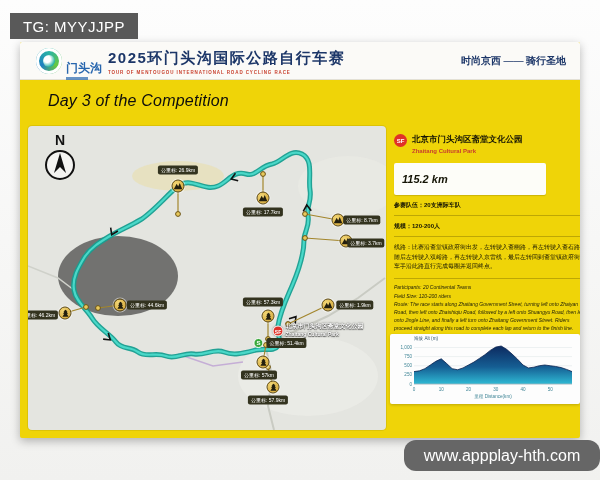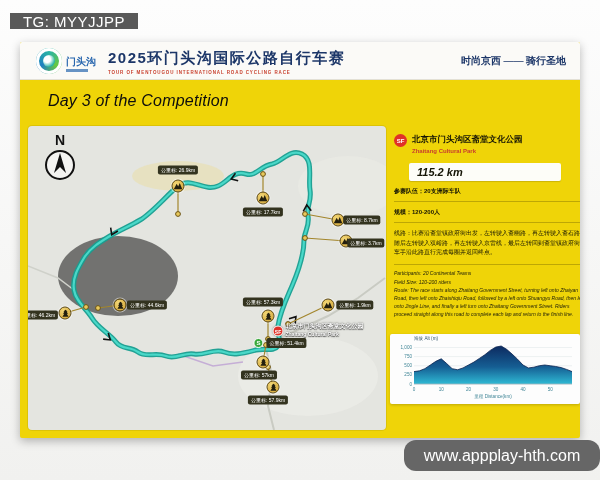--- a/index.html
+++ b/index.html
@@ -11,21 +11,21 @@
   
   .poster { position:absolute; left:20px; top:42px; width:560px; height:396px;
             background:#EFD408; border-radius:2px; box-shadow:0 3px 10px rgba(0,0,0,.28); overflow:hidden; }
 
   .poster-header { position:absolute; left:0; top:0; width:100%; height:38px; background:#fbfaf7;
                    border-bottom:1px solid #e3e0d5; }
   .logo-circle { position:absolute; left:16px; top:6px; width:26px; height:26px; border-radius:50%;
                  background:conic-gradient(#2ab4a5,#69c93f,#1f7fc2,#2ab4a5); box-shadow:inset 0 0 0 3px #fff; }
   .logo-circle::after { content:""; position:absolute; inset:7px; border-radius:50%;
                  background:radial-gradient(circle at 35% 35%, #fff 0 30%, #2ab4a5 70%); }
-  .logo-text { position:absolute; left:46px; top:14px; font-size:10px; font-weight:bold; color:#2866ae; line-height:1.1; }
+  .logo-text { position:absolute; left:46px; top:20px; font-size:12px; font-weight:bold; color:#2866ae; line-height:1.1; }
   .logo-text::after { content:""; display:block; width:22px; height:3px; margin-top:2px; background:#2866ae; opacity:.7; }
   .title-block { position:absolute; left:88px; top:7px; }
   .title-cn { font-size:15px; font-weight:700; color:#1c3668; letter-spacing:1.5px; }
   .title-en { font-size:4.5px; color:#c8402e; letter-spacing:.9px; margin-top:2px; font-weight:bold; }
   .slogan { position:absolute; right:14px; top:12px; font-family:"Liberation Serif", serif; 
             font-weight:bold; font-size:10px; color:#1c3668; }
 
   .stage-title { position:absolute; left:28px; top:50px; color:#0d0d0d; }
   .stage-title .en { font-size:16px; font-weight:400; font-style:italic; letter-spacing:.2px; }
   .stage-title .cn { font-size:9px; font-weight:bold; margin-top:3px; }
@@ -63,33 +63,33 @@
 
   
   .info-panel { position:absolute; left:374px; top:84px; width:194px; color:#141405; }
   .info-date { font-size:19px; font-weight:800; font-style:italic; letter-spacing:-.3px; color:#0d0d0d; }
   .venue-row { display:flex; align-items:flex-start; margin-top:8px; }
   .venue-sf { width:13px; height:13px; border-radius:50%; background:#e03127; color:#fff; font-size:6px;
               font-weight:bold; display:flex; align-items:center; justify-content:center; flex:0 0 auto; }
   .venue-texts { margin-left:5px; }
   .venue-cn { font-size:8.5px; font-weight:800; }
   .venue-en { font-size:6px; font-weight:bold; color:#c8402e; margin-top:2px; }
-  .distance-box { margin-top:9px; width:152px; background:#fdfdf8; border-radius:2px; padding:3px 8px;
-                  font-size:11px; font-weight:800; font-style:italic; box-shadow:0 1px 1px rgba(0,0,0,.15);margin-left:15px; }
+  .distance-box { margin-top:9px; width:152px; background:#fdfdf8; border-radius:2px; padding:10px 8px;
+                  font-size:11px; font-weight:800; font-style:italic; box-shadow:0 1px 1px rgba(0,0,0,.15); }
   .fact-row { font-size:6px; font-weight:bold; padding:6px 0 5px 0; border-bottom:1px solid rgba(60,50,0,.28); }
   .route-cn { font-size:6px; line-height:1.6; padding:6px 0 6px 0; border-bottom:1px solid rgba(60,50,0,.28); }
   .english-block { margin-top:5px; font-size:5px; font-style:italic; line-height:1.55; color:#23230a; }
   .english-block p { margin-bottom:1px; }
 
   
   .chart-card { position:absolute; left:370px; top:292px; width:190px; height:70px; background:#fdfdfd;
                 border-radius:2px; box-shadow:0 1px 3px rgba(0,0,0,.2); }
 
   
-  .tg-badge { position:absolute; left:10px; top:13px; width:128px; height:16px; background:#595959; color:#fff;
+  .tg-badge { position:absolute; left:10px; top:13px; width:128px; height:26px; background:#595959; color:#fff;
               font-size:15px; display:flex; align-items:center; justify-content:center; letter-spacing:.5px; z-index:20; }
   .watermark { position:absolute; left:404px; top:440px; width:196px; height:31px; background:#666; color:#fff;
                font-size:16px; display:flex; align-items:center; justify-content:center; z-index:20;border-radius:12px; }
 </style>
 </head>
 <body>
 
 <div class="stage-root">
 
   <div class="poster">

